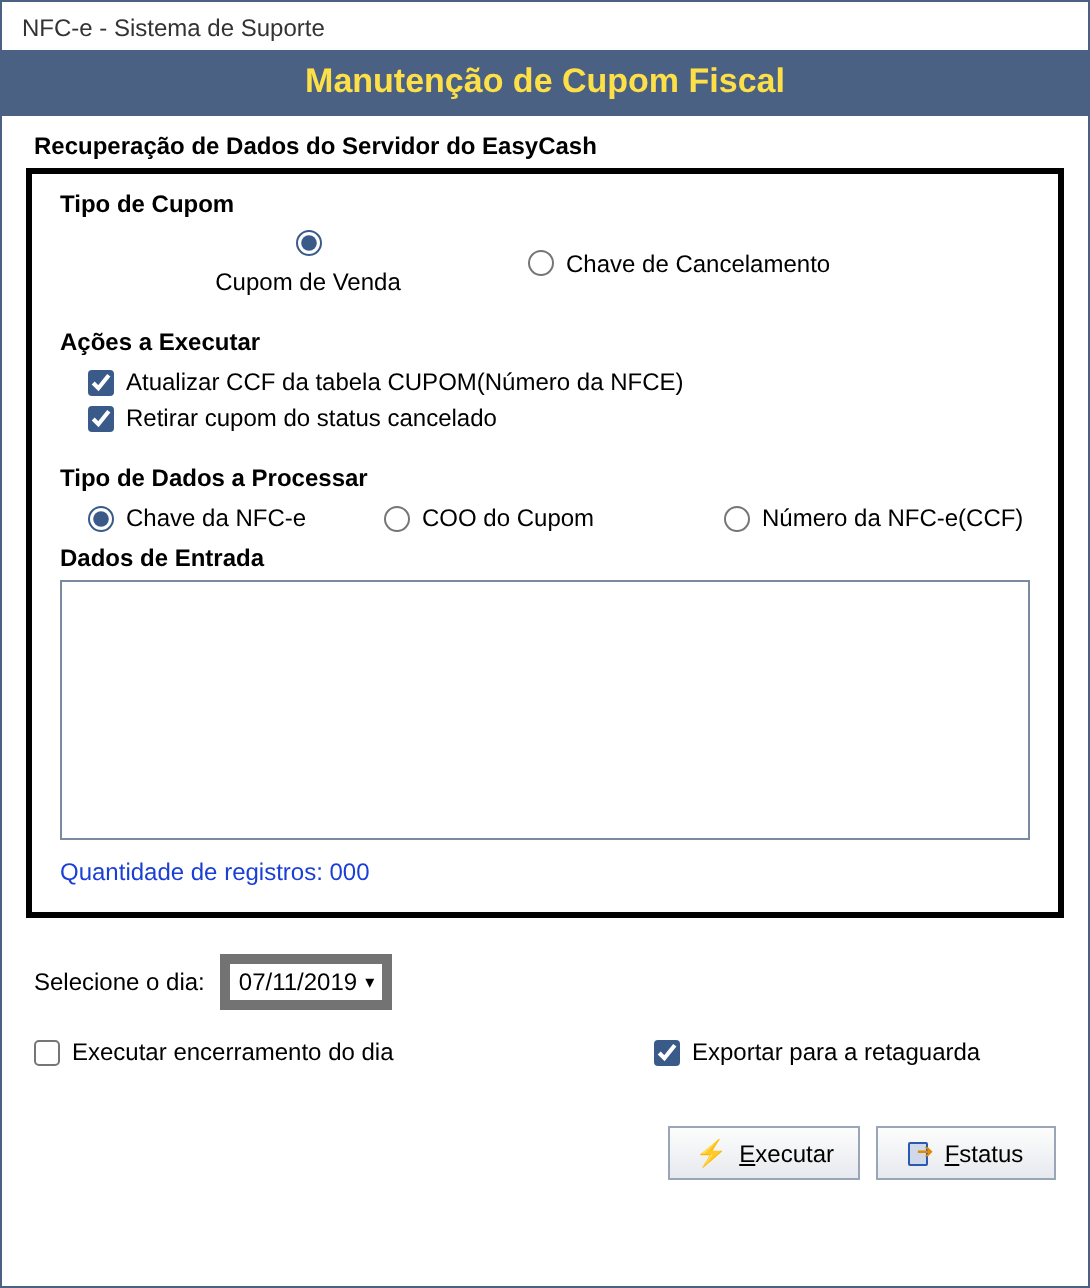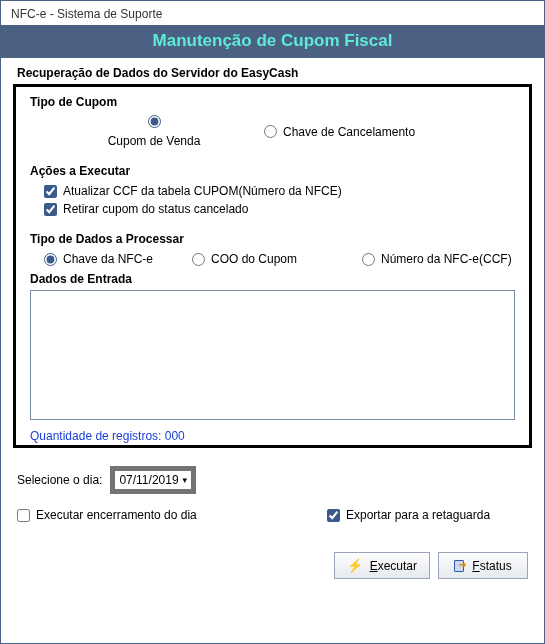--- a/index.html
+++ b/index.html
@@ -14,37 +14,37 @@
     border: 1px solid #4a6184;
   }
   .titlebar {
     background: #fff;
     padding: 6px 10px 4px 10px;
     font-size: 12px;
     color: #333;
   }
   .header-band {
     background: #4a6184;
-    color: #5eead4;
+    color: #fde047;
     text-align: center;
     padding: 6px 0 7px 0;
     font-size: 17px;
     font-weight: bold;
   }
   .content {
     padding: 8px 12px 12px 12px;
   }
   .section-label {
     font-weight: bold;
     font-size: 12px;
     margin: 0 0 4px 4px;
   }
   .big-frame {
     border: 3px solid #000;
-    padding: 8px 14px 2px 14px;
+    padding: 8px 14px 13px 14px;
     background: #fff;
   }
   .group-label {
     font-weight: bold;
     font-size: 12px;
     margin-top: 4px;
     margin-bottom: 4px;
   }
   .group-label.first { margin-top: 0; }
   .radio-row, .check-row {

